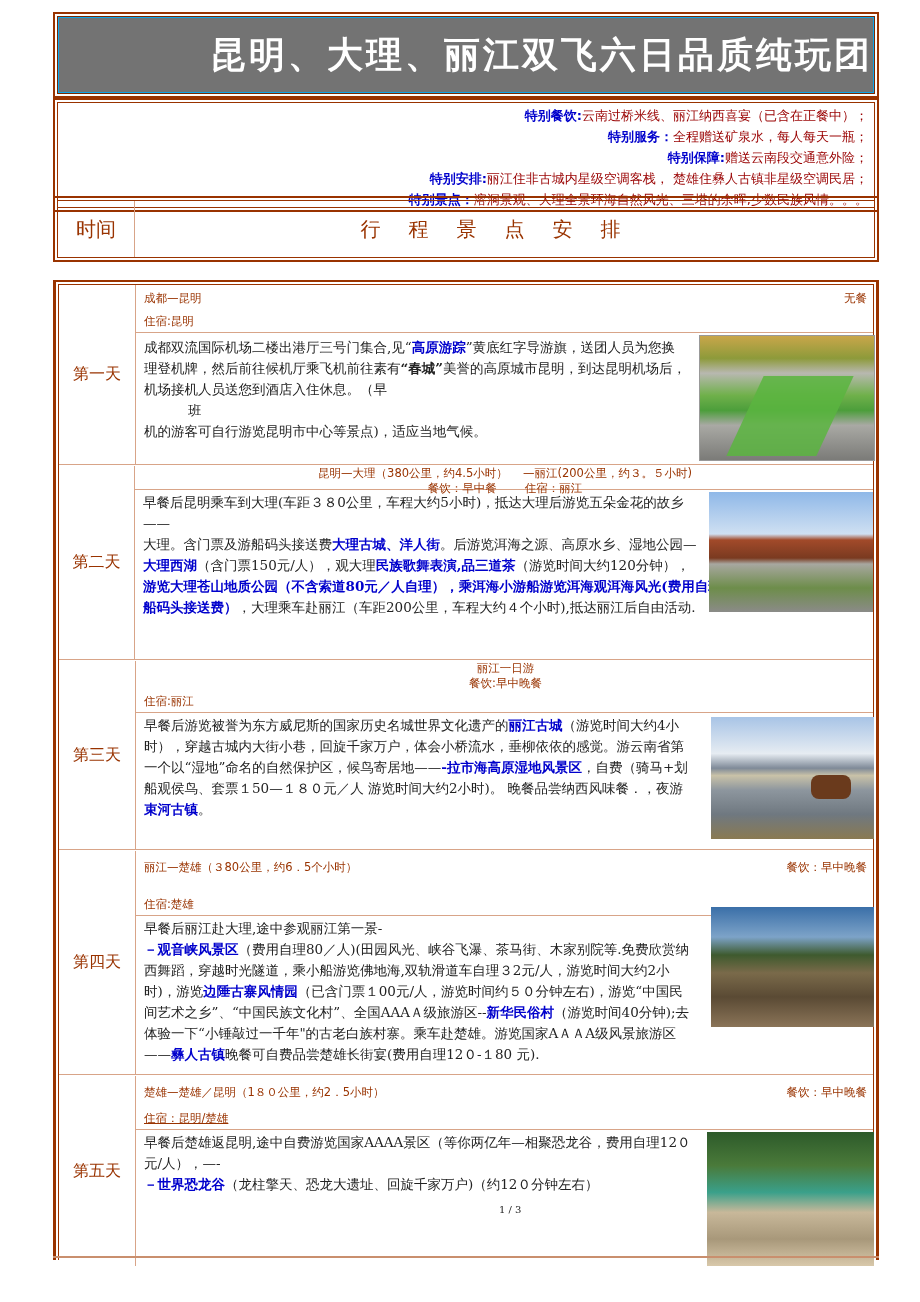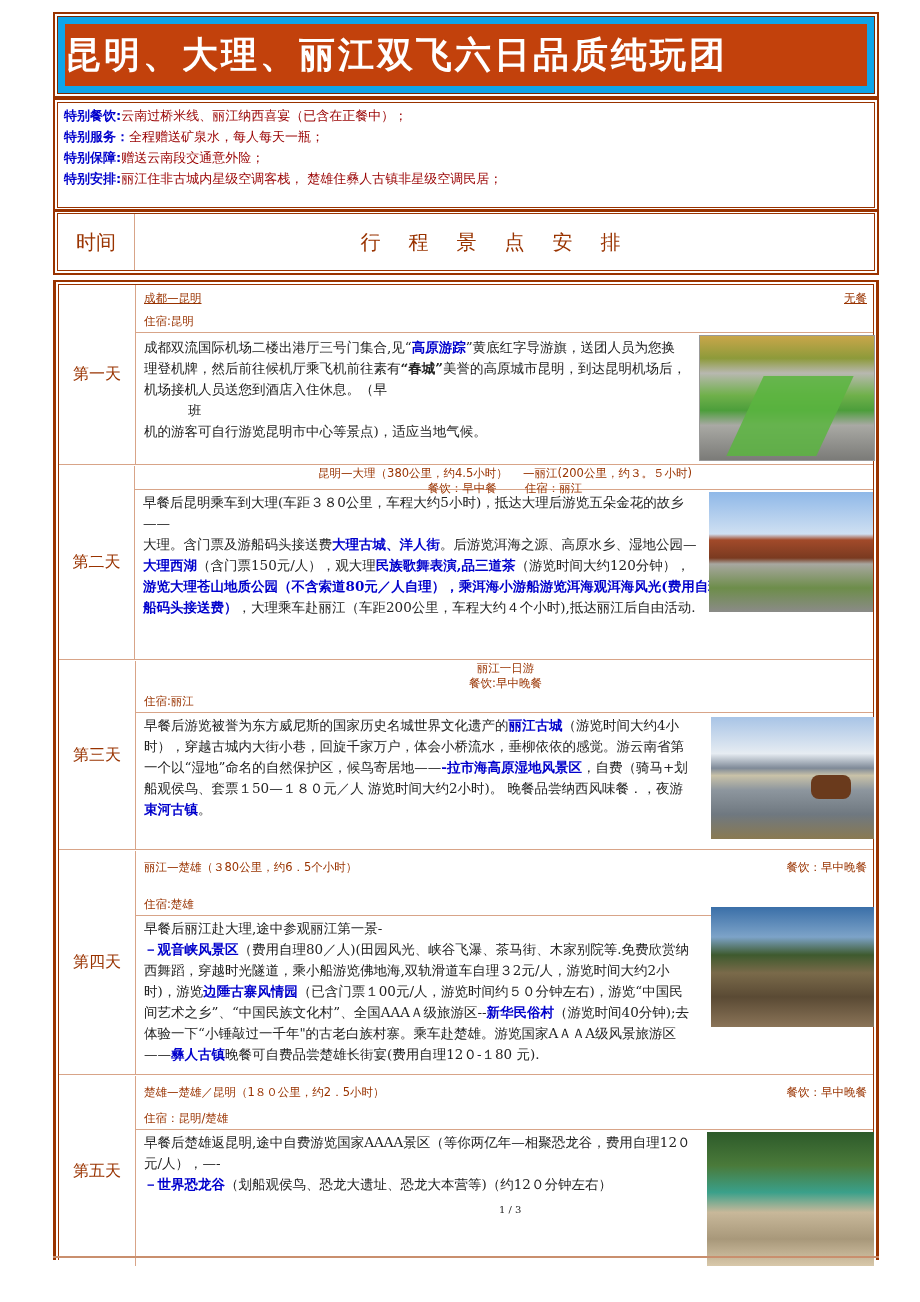--- a/index.html
+++ b/index.html
@@ -4,40 +4,40 @@
 <style>
   * { box-sizing: border-box; margin: 0; padding: 0; }
   html, body { width: 920px; height: 1302px; background: #ffffff; overflow: hidden; }
   body { font-family: "DejaVu Serif", "Liberation Serif", serif; color: #222; position: relative; }
 
   .title-box {
     position: absolute; left: 53px; top: 12px; width: 826px; height: 86px;
     border: 2px solid #993300; background: #fff; padding: 3px;
   }
   .title-inner {
-    width: 100%; height: 100%; background: #c2410c;
-    border: 7px solid #0ea5e9; outline: 1px solid #7a2800;
-    display: flex; align-items: center; justify-content: flex-start;
+    width: 100%; height: 100%; background: #737373;
+    border: 1px solid #0ea5e9; outline: 1px solid #7a2800;
+    display: flex; align-items: center; justify-content: flex-end;
   }
   .title-text {
     color: #fff; font-size: 36px; font-weight: bold; letter-spacing: 3px;
     font-family: "DejaVu Serif", serif;
   }
 
   .features-box {
     position: absolute; left: 53px; top: 98px; width: 826px; height: 114px;
-    border: 2px solid #993300; padding: 2px;
+    border: 2px solid #993300; padding: 2px; text-align: right;
   }
   .features-inner { border: 1px solid #993300; height: 100%; padding: 2px 6px; }
   .feature-line { font-size: 13px; line-height: 21px; white-space: nowrap; font-family: "DejaVu Sans", sans-serif; }
   .feature-key { color: #0000cc; font-weight: bold; }
   .feature-val { color: #990000; }
 
   .header-box {
-    position: absolute; left: 53px; top: 209px; width: 826px; height: 66px;
+    position: absolute; left: 53px; top: 196px; width: 826px; height: 66px;
     border: 2px solid #993300; padding: 2px;
   }
   .header-inner { border: 1px solid #993300; height: 100%; display: flex; }
   .hdr-time {
     width: 77px; border-right: 1px solid #d8a488;
     display: flex; align-items: center; justify-content: center;
     color: #993300; font-size: 20px; font-family: "DejaVu Sans", sans-serif;
   }
   .hdr-plan {
     flex: 1; display: flex; align-items: center; justify-content: center;
@@ -81,37 +81,38 @@
     <span class="title-text">昆明、大理、丽江双飞六日品质纯玩团</span>
   </div>
 </div>
 
 <div class="features-box">
   <div class="features-inner">
     <div class="feature-line"><span class="feature-key">特别餐饮:</span><span class="feature-val">云南过桥米线、丽江纳西喜宴（已含在正餐中）；</span></div>
     <div class="feature-line"><span class="feature-key">特别服务：</span><span class="feature-val">全程赠送矿泉水，每人每天一瓶；</span></div>
     <div class="feature-line"><span class="feature-key">特别保障:</span><span class="feature-val">赠送云南段交通意外险；</span></div>
     <div class="feature-line"><span class="feature-key">特别安排:</span><span class="feature-val">丽江住非古城内星级空调客栈， 楚雄住彝人古镇非星级空调民居；</span></div>
+    <div class="feature-line"><span class="feature-key">特别景点：</span><span class="feature-val">溶洞景观、大理全景环海自然风光、三塔的余晖,少数民族风情。。。</span></div>
   </div>
 </div>
 
 <div class="header-box">
   <div class="header-inner">
     <div class="hdr-time">时间</div>
     <div class="hdr-plan">行程景点安排</div>
   </div>
 </div>
 
 <div class="table-box">
   <div class="table-inner">
 
     <div class="day-row" style="top:0; height:180px;">
       <div class="day-label">第一天</div>
       <div class="day-body">
-        <div class="meta-line" style="height:26px;text-decoration:underline;">
+        <div class="meta-line" style="height:26px;">
           <span>成都—昆明</span>
           <span>无餐</span>
         </div>
         <div class="meta-line meta-sep" style="height:22px;">
           <span>住宿:昆明</span>
         </div>
         <div class="desc" style="width:560px; padding-top:4px;">
           <span>成都双流国际机场二楼出港厅三号门集合,见“</span><span class="blue-b">高原游踪</span><span>”黄底红字导游旗，送团人员为您换理登机牌，然后前往候机厅乘飞机前往素有</span><span class="b">“春城”</span><span>美誉的高原城市昆明，到达昆明机场后，机场接机人员送您到酒店入住休息。（早</span><br>
           <span style="padding-left:44px;">班</span><br>
           <span>机的游客可自行游览昆明市中心等景点)，适应当地气候。</span>
@@ -176,25 +177,25 @@
       </div>
     </div>
 
     <div class="day-row" style="top:791px; height:190px; border-bottom:none;">
       <div class="day-label">第五天</div>
       <div class="day-body">
         <div class="meta-line" style="height:32px;">
           <span>楚雄—楚雄／昆明（1８０公里，约2．5小时）</span>
           <span>餐饮：早中晚餐</span>
         </div>
-        <div class="meta-line meta-sep" style="height:22px;">
+        <div class="meta-line meta-sep" style="height:22px;text-decoration:underline;">
           <span>住宿：昆明/楚雄</span>
         </div>
         <div class="desc" style="width:566px;">
-          <span>早餐后楚雄返昆明,途中自费游览国家AAAA景区（等你两亿年—相聚恐龙谷，费用自理12０元/人），—-</span><br><span class="blue-b">－世界恐龙谷</span><span>（划船观侯鸟、恐龙大遗址、恐龙大本营等)（约12０分钟左右）</span>
+          <span>早餐后楚雄返昆明,途中自费游览国家AAAA景区（等你两亿年—相聚恐龙谷，费用自理12０元/人），—-</span><br><span class="blue-b">－世界恐龙谷</span><span>（龙柱擎天、恐龙大遗址、回旋千家万户)（约12０分钟左右）</span>
         </div>
         <div class="photo" style="left:571px; top:56px; width:167px; height:134px; background:linear-gradient(180deg,#2d5a2a 0%,#4a7a3a 25%,#3aa08a 45%,#c8b89a 60%,#a8987a 80%,#d8c8aa 100%); border:none;"></div>
         <div class="page-num" style="left:363px; top:128px;">1 / 3</div>
       </div>
     </div>
 
   </div>
 </div>
 <div class="bottom-line"></div>
 

